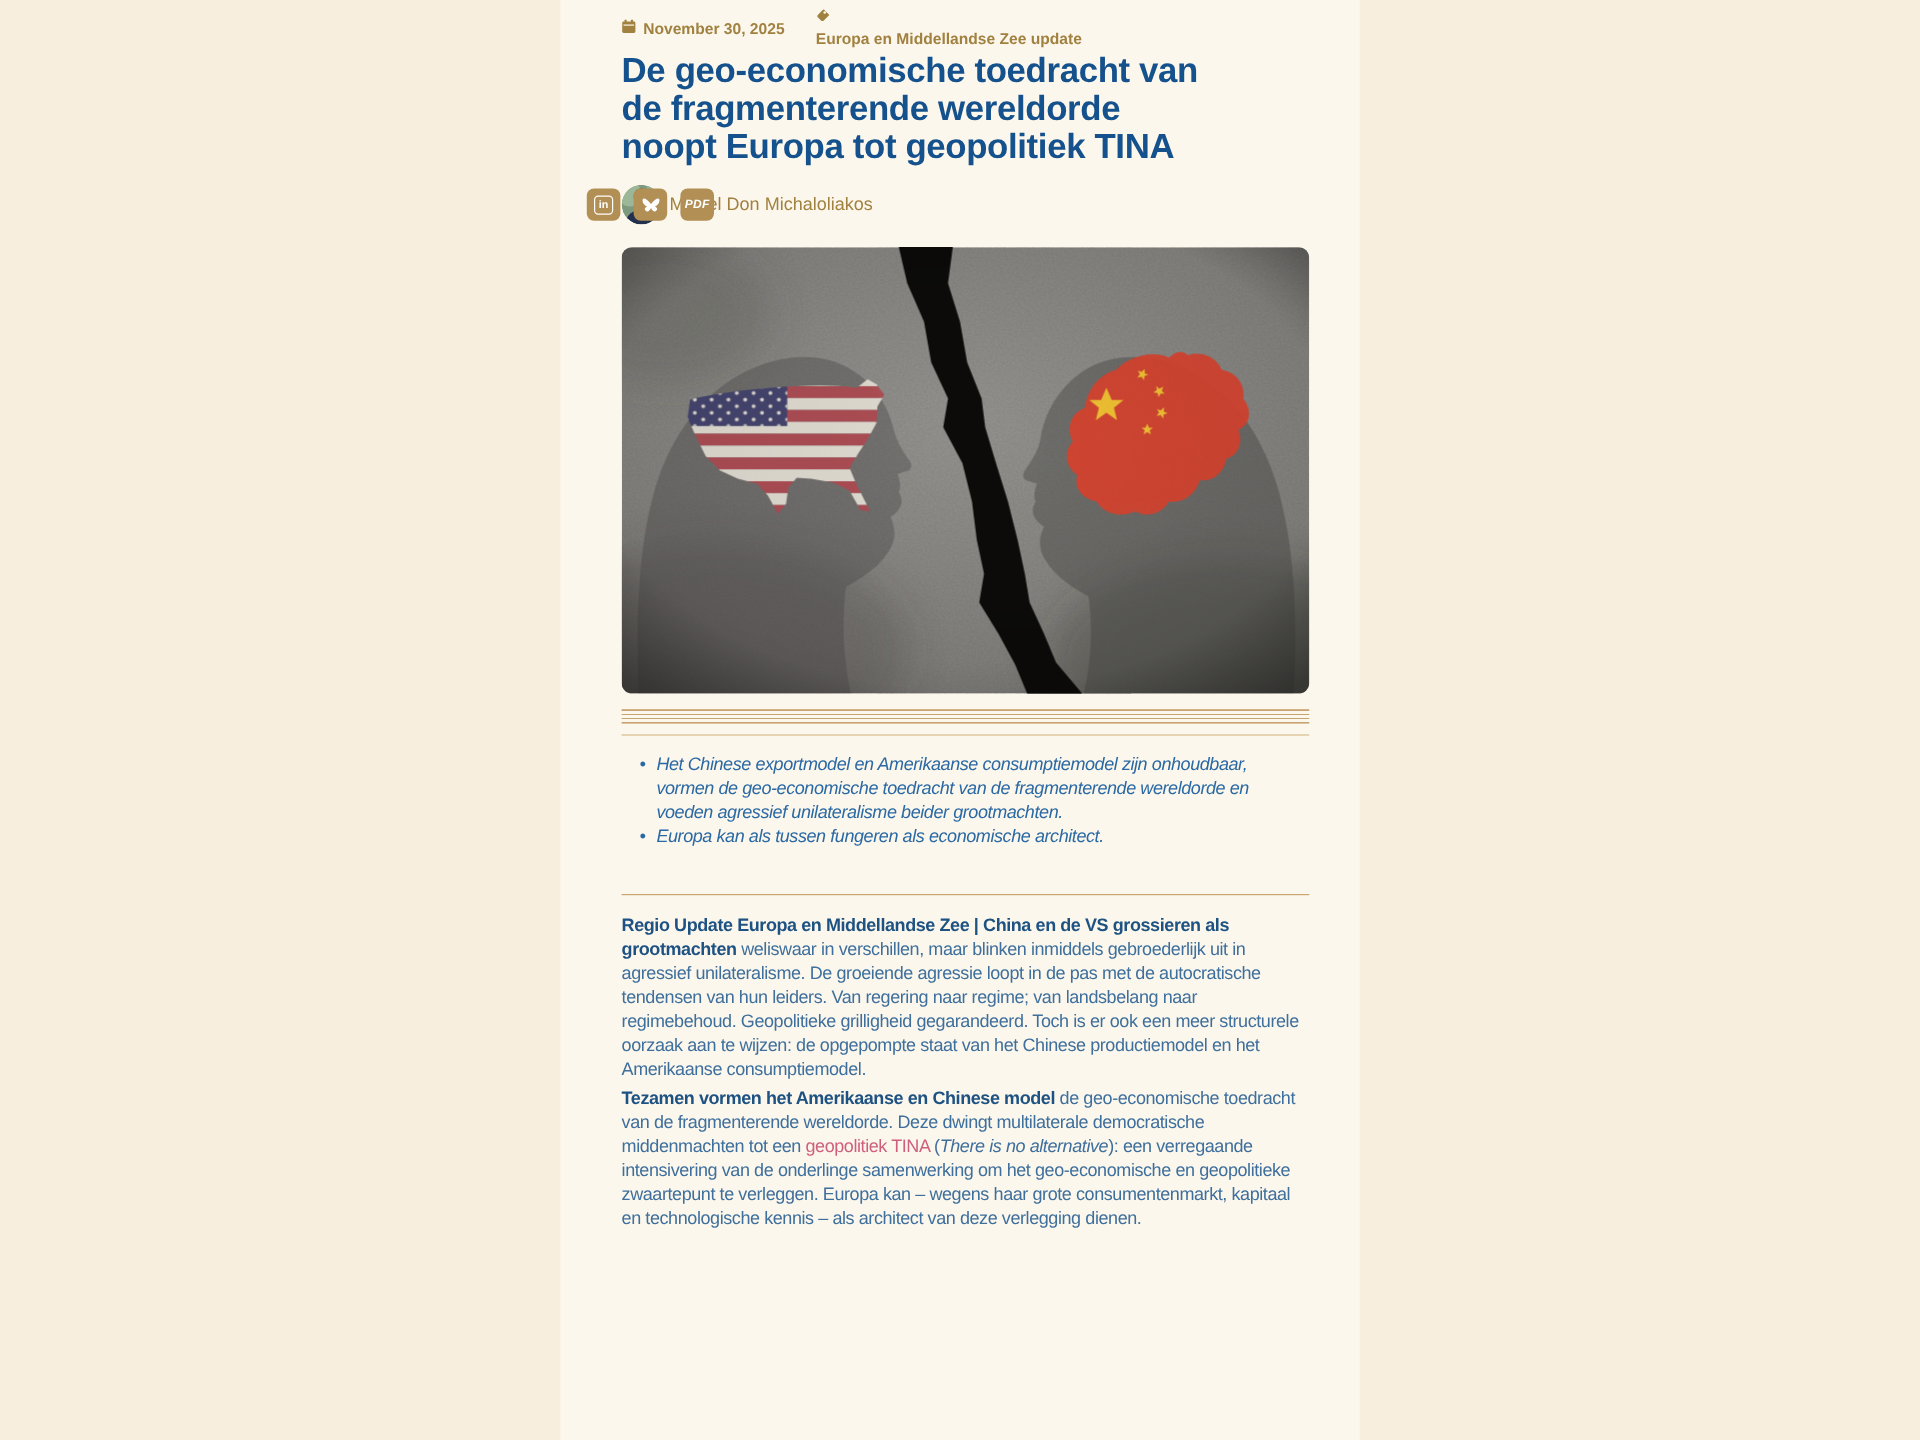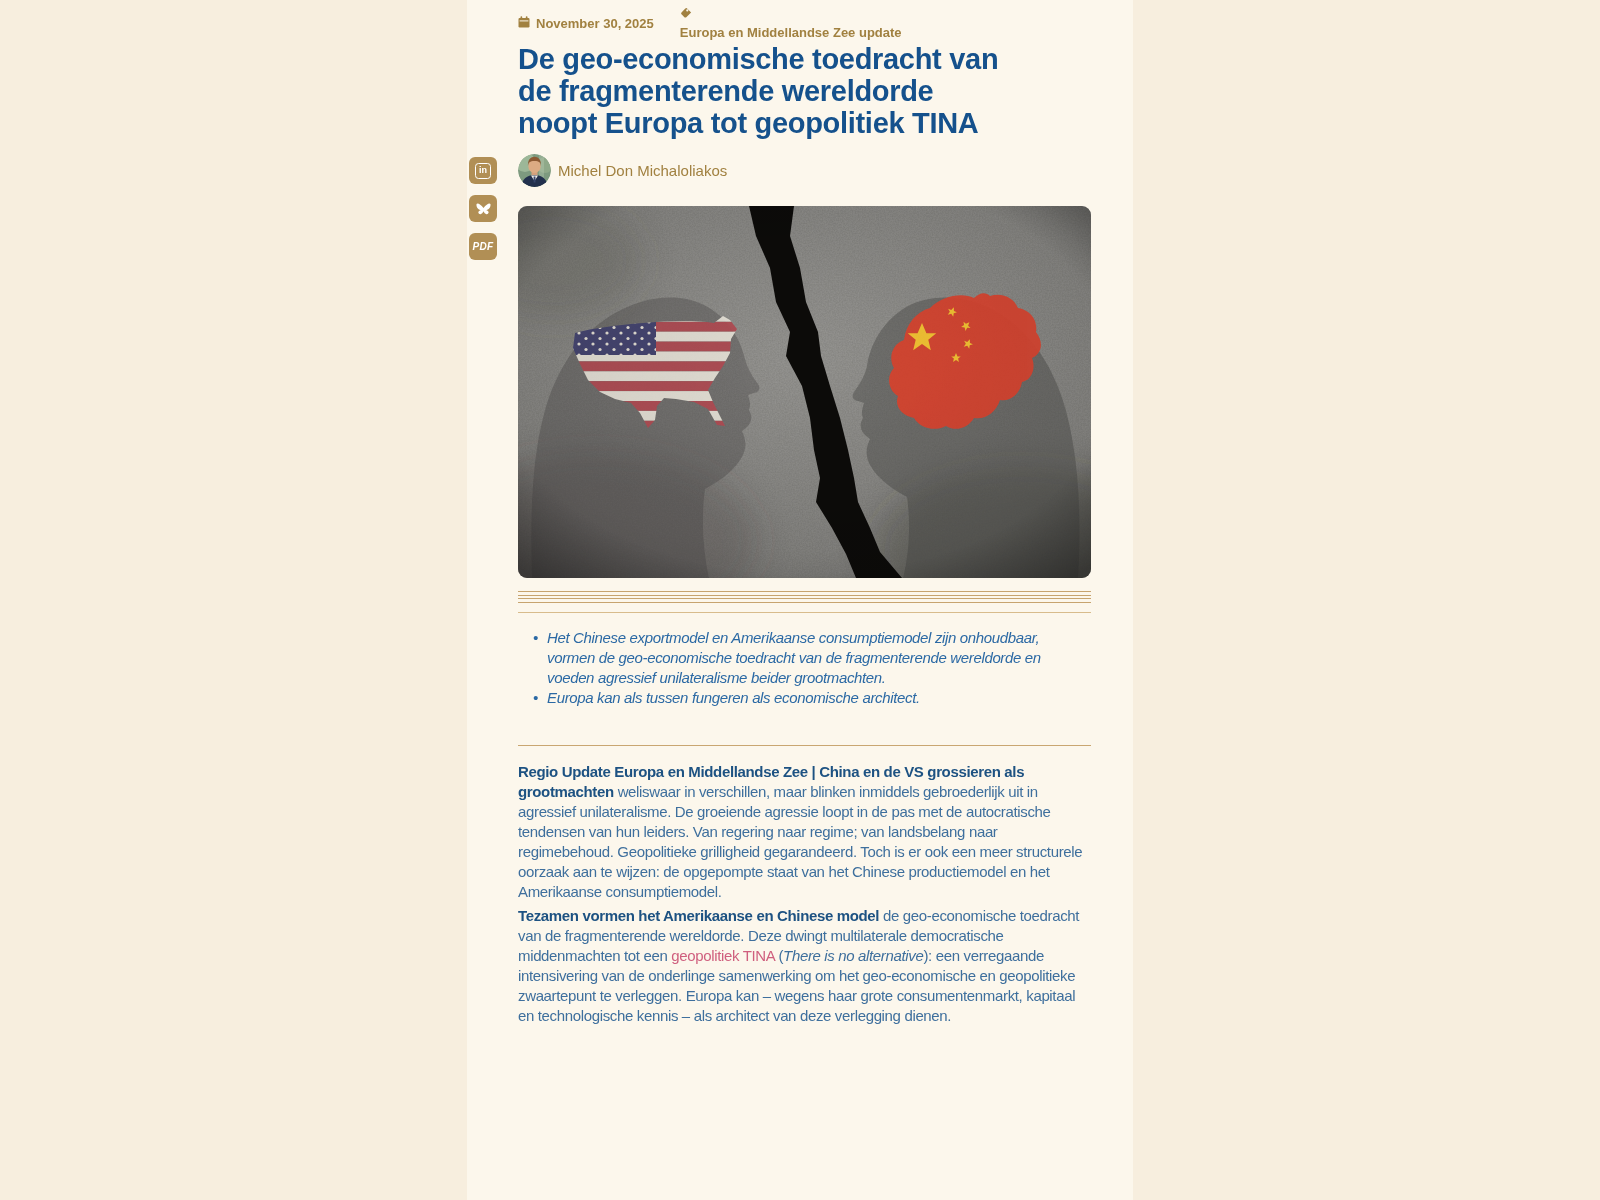--- a/index.html
+++ b/index.html
@@ -2,21 +2,21 @@
 <html><head>
 <meta charset="utf-8">
 <style>
   html,body{margin:0;padding:0;width:1600px;height:1200px;overflow:hidden;
     font-family:"Liberation Sans",sans-serif;}
   .page{position:relative;width:1600px;height:1200px;background:#f7eede;}
   .content-col{position:absolute;left:467px;top:0;width:666px;height:1200px;background:#fcf7ec;}
   .inner{margin-left:51px;width:573px;padding-top:15px;position:relative;}
 
   
-  .share-rail{position:absolute;left:2px;top:157px;display:flex;flex-direction:column;gap:11px;z-index:5;}
+  .share-rail{position:absolute;left:22px;top:157px;display:flex;flex-direction:row;gap:11px;z-index:5;}
   .share-btn{width:28px;height:27px;border-radius:6px;background:#b18f55;border:none;padding:0;
     display:flex;align-items:center;justify-content:center;cursor:pointer;}
   .li-box{width:14px;height:14px;border:1.6px solid #fff;border-radius:3.5px;color:#fff;
     font-size:9px;font-weight:bold;display:flex;align-items:center;justify-content:center;line-height:1;}
   .pdf-label{color:#fff;font-size:10px;font-weight:bold;letter-spacing:.3px;font-style:italic;}
 
   
   .meta-row{display:flex;align-items:center;gap:26px;height:16px;}
   .meta-item{display:flex;align-items:flex-start;gap:6px;font-size:13px;font-weight:bold;color:#a18140;}
   .meta-item.link{cursor:pointer;flex-direction:column;}

